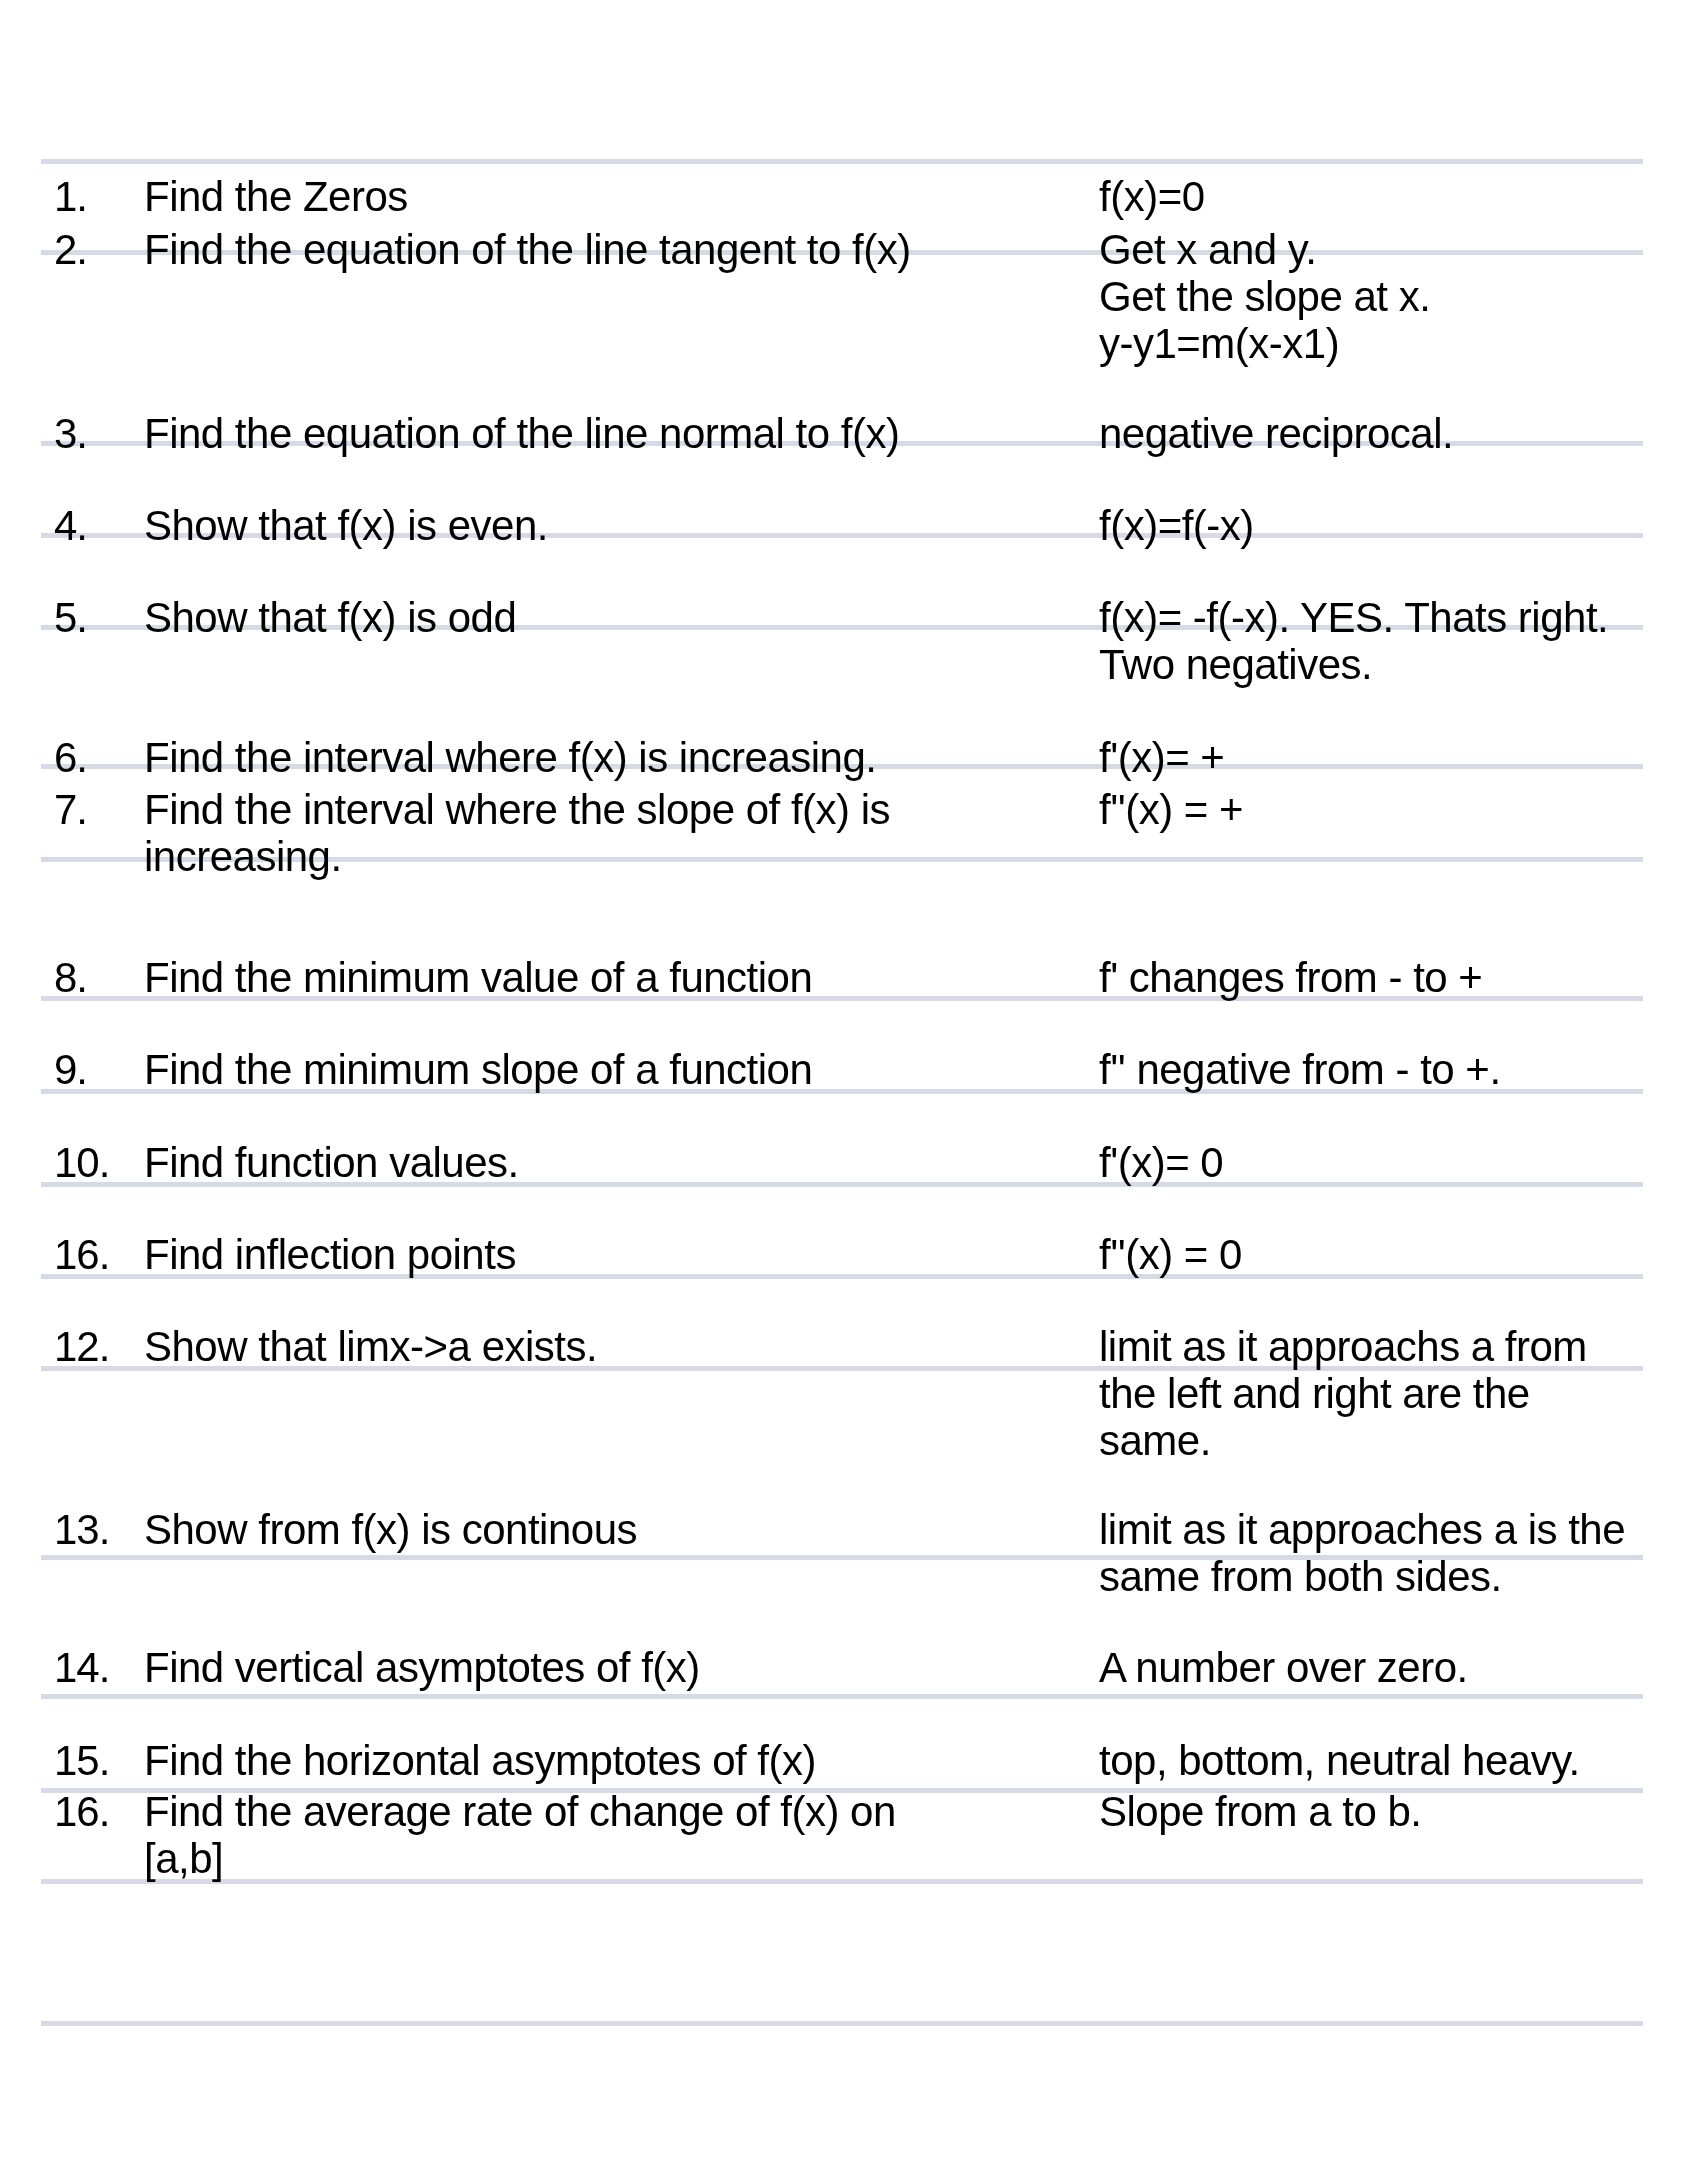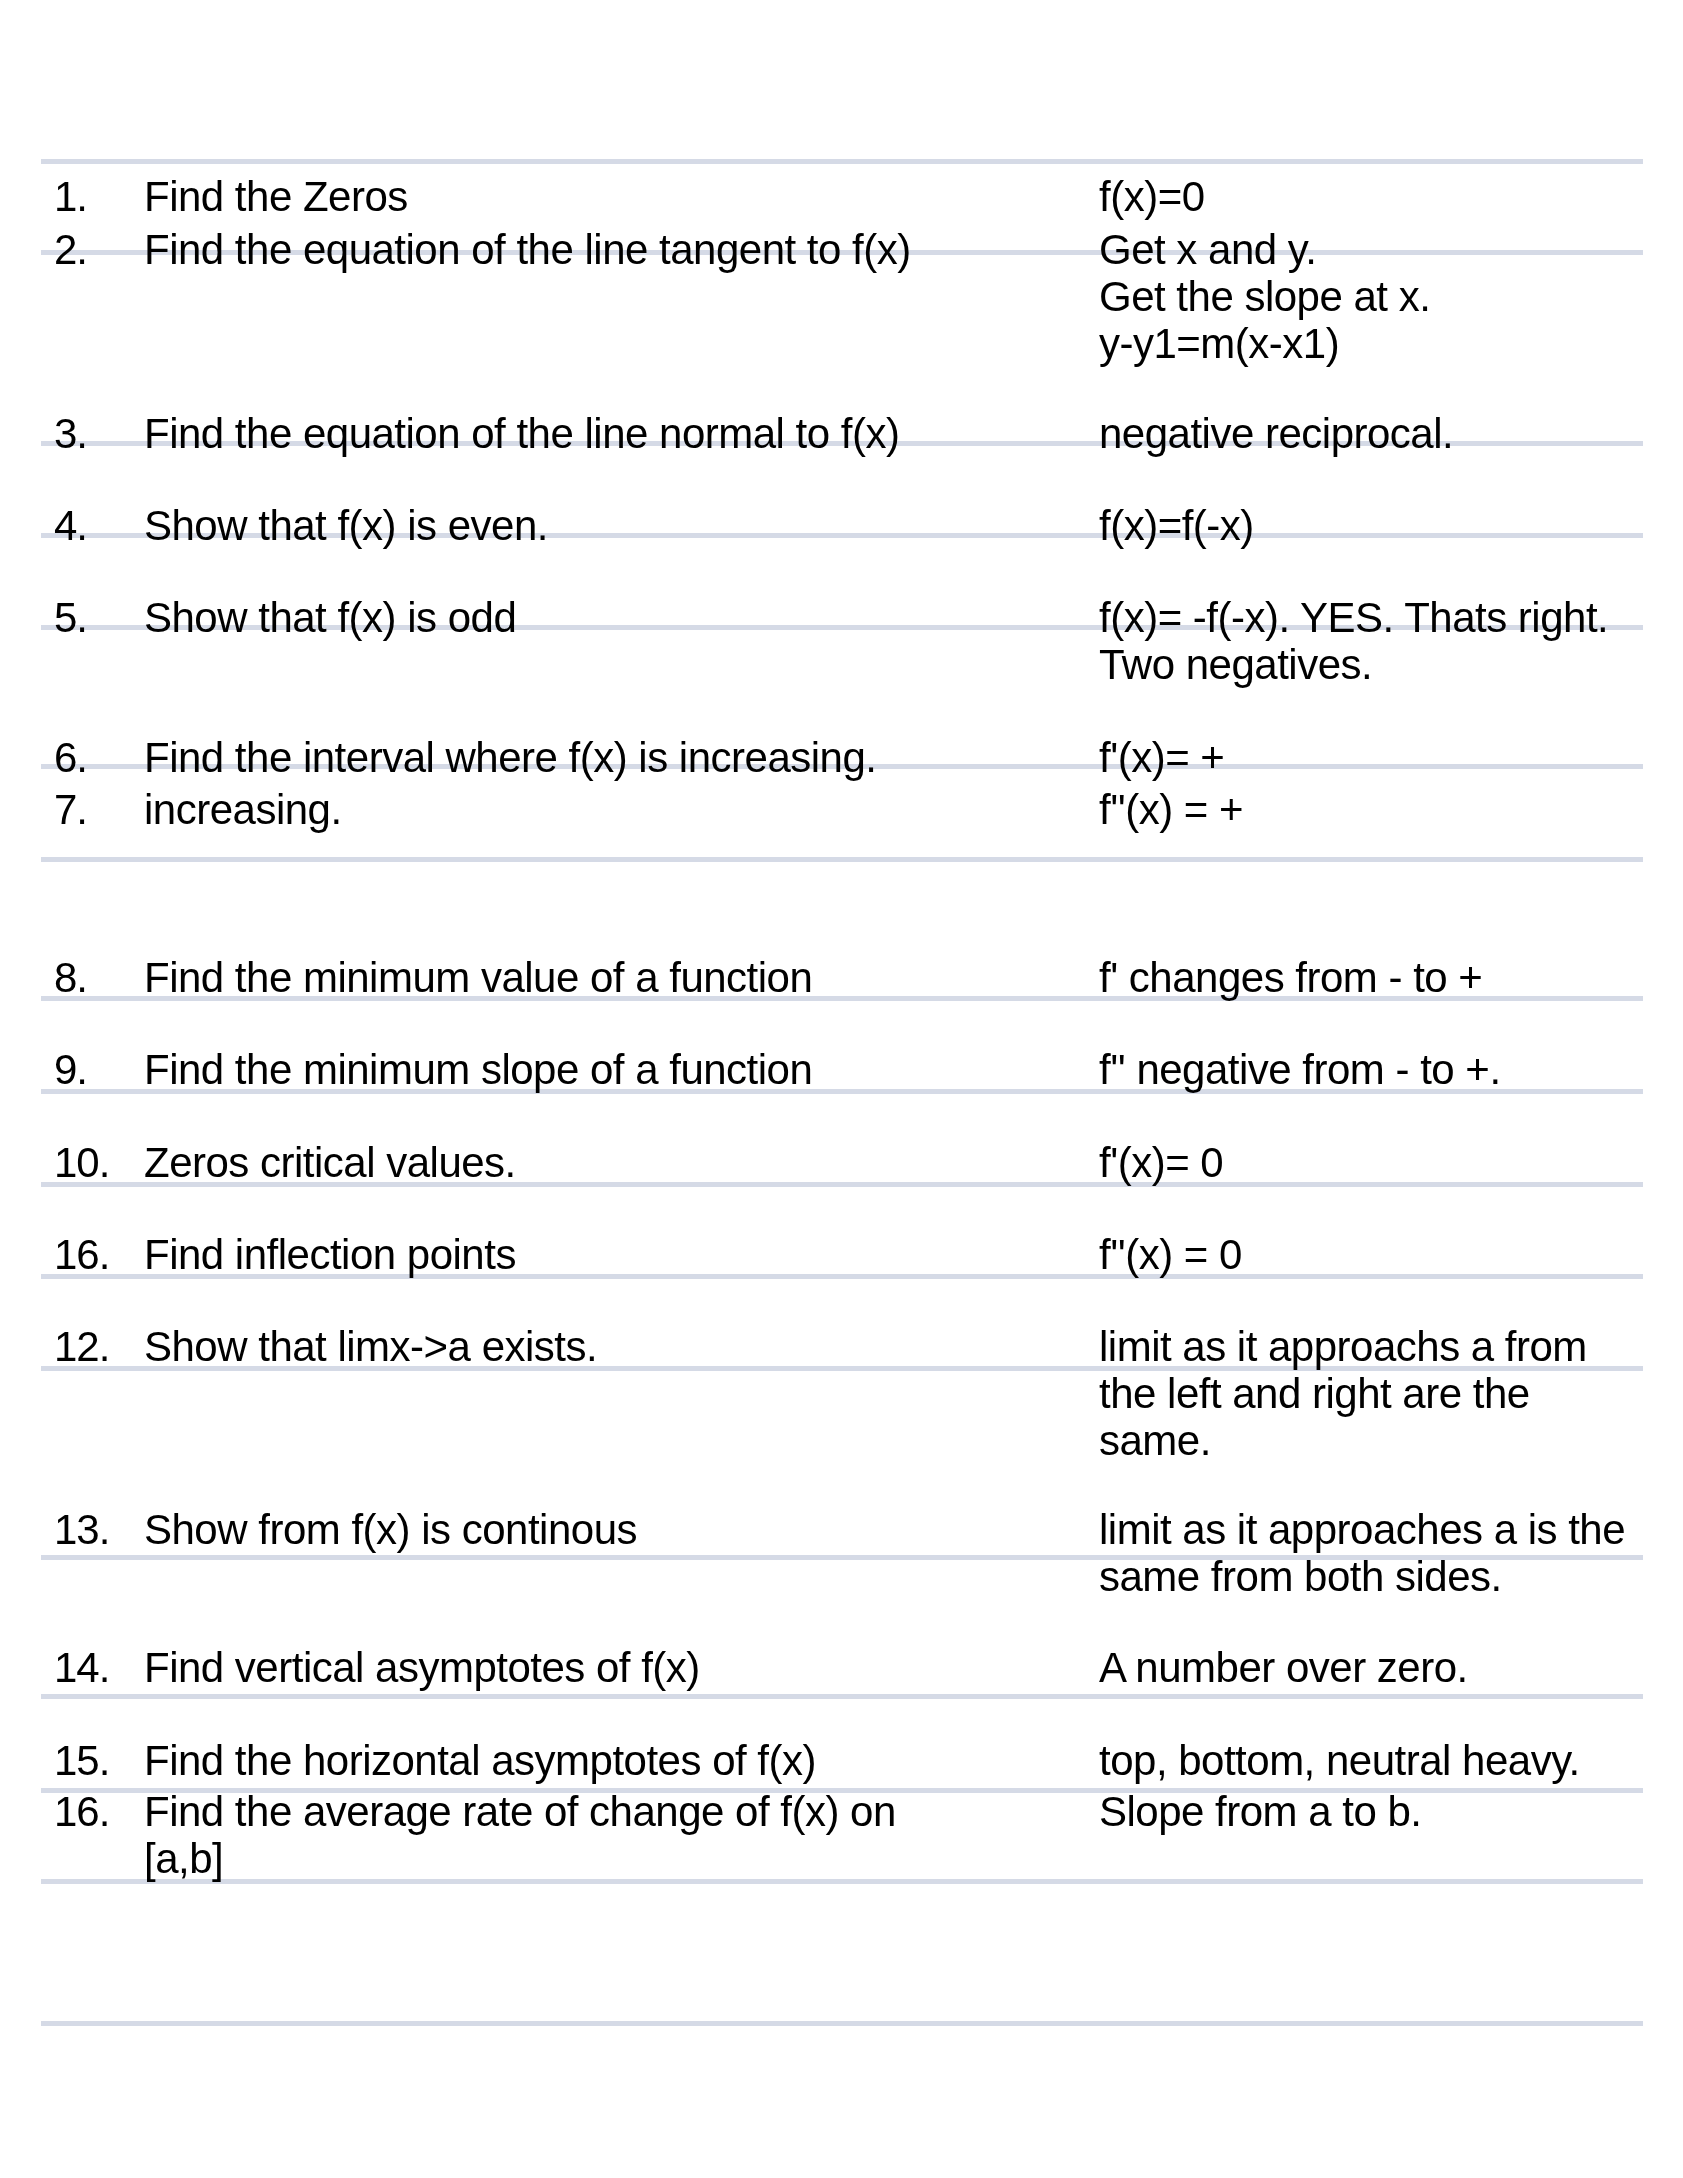--- a/index.html
+++ b/index.html
@@ -86,20 +86,21 @@
       <div class="q">
         <span class="line">Find the interval where f(x) is increasing.</span>
       </div>
       <div class="a">
         <span class="line">f'(x)= +</span>
       </div>
     </div>
     <div class="item" style="top: 786px;">
       <span class="num">7.</span>
       <div class="q">
+        <span class="line">Find the interval where the slope of f(x) is</span>
         <span class="line">increasing.</span>
       </div>
       <div class="a">
         <span class="line">f''(x) = +</span>
       </div>
     </div>
     <div class="item" style="top: 954px;">
       <span class="num">8.</span>
       <div class="q">
         <span class="line">Find the minimum value of a function</span>
@@ -113,21 +114,21 @@
       <div class="q">
         <span class="line">Find the minimum slope of a function</span>
       </div>
       <div class="a">
         <span class="line">f'' negative from - to +.</span>
       </div>
     </div>
     <div class="item" style="top: 1139px;">
       <span class="num">10.</span>
       <div class="q">
-        <span class="line">Zeros critical values.</span>
+        <span class="line">Find function values.</span>
       </div>
       <div class="a">
         <span class="line">f'(x)= 0</span>
       </div>
     </div>
     <div class="item" style="top: 1231px;">
       <span class="num">16.</span>
       <div class="q">
         <span class="line">Find inflection points</span>
       </div>

